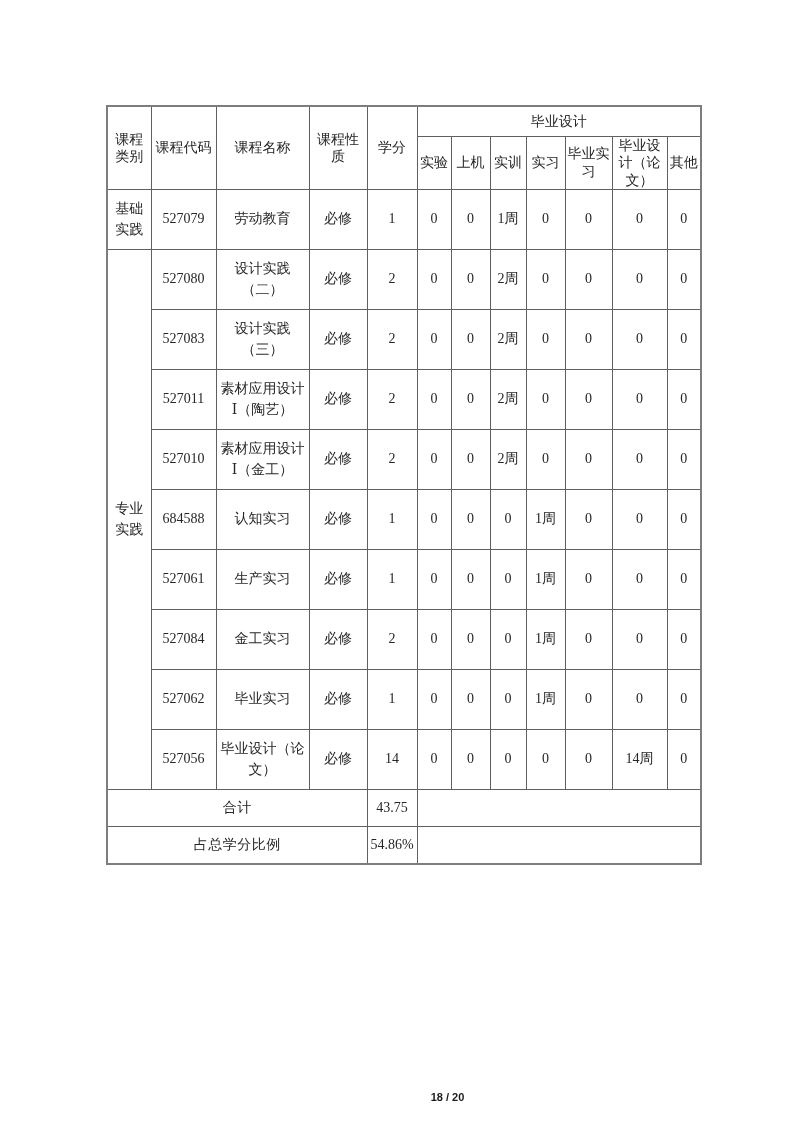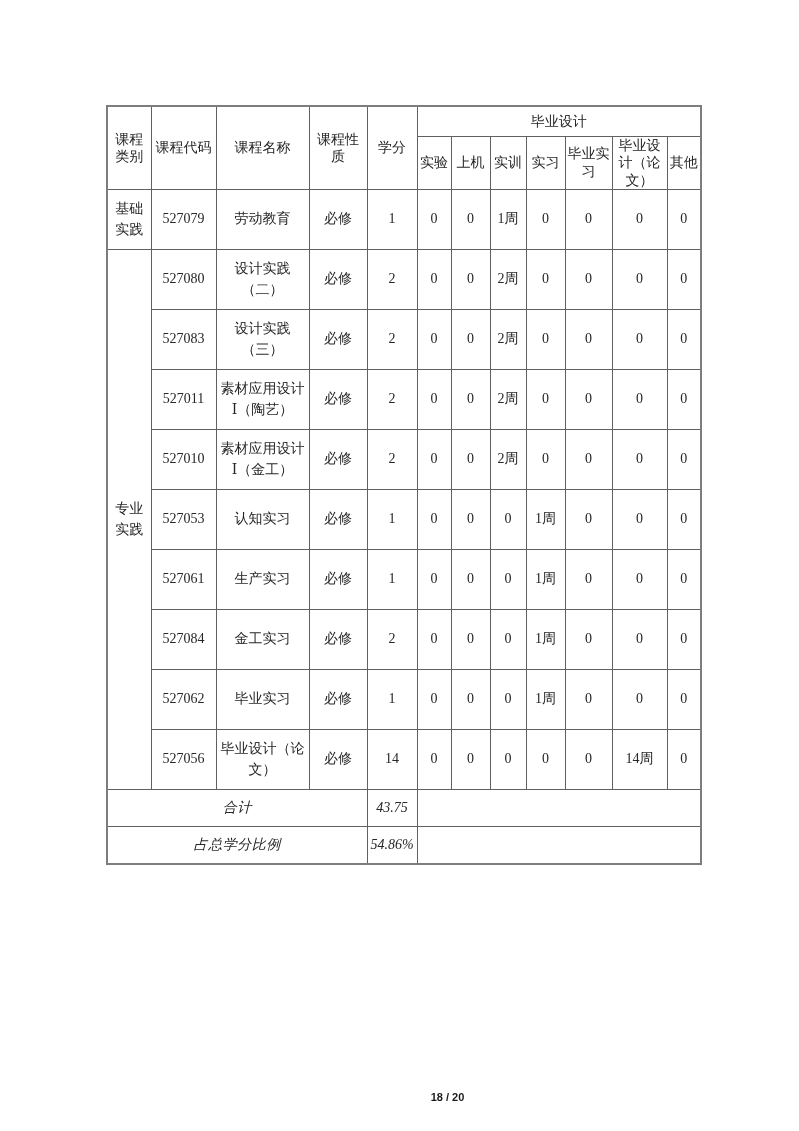--- a/index.html
+++ b/index.html
@@ -28,21 +28,21 @@
     vertical-align: middle;
     font-size: 14px;
     line-height: 1.45;
     padding: 0 2px;
     overflow: hidden;
   }
   .course-table thead th { line-height: 1.25; }
   tr.r-group  { height: 30px; }
   tr.r-sub    { height: 53px; }
   tr.r-data   { height: 60px; }
-  tr.r-total  { height: 37px; font-style: italic; }
+  tr.r-total  { height: 37px; }
   .hdr-cat    { padding: 0 4px;  }
   .hdr-code   { padding: 0 14px; margin-top: 48px; }
   .hdr-nature { padding: 0 11px; margin-left: 40px; }
   .hp         { padding: 0 8px;  }
   .hp-grad    { padding: 0 5px;  }
   .cell-cat   { padding: 0 4px;  }
   .cell-name  { padding: 0 6px;  }
   .pr-wrap    { padding: 0 9px;  }
   .tot-label  { letter-spacing: 0.5px; }
   .tot-val    { font-size: 13px; }
@@ -160,21 +160,21 @@
         <td>2</td>
         <td>0</td>
         <td>0</td>
         <td class="pr-wrap">2周</td>
         <td>0</td>
         <td>0</td>
         <td>0</td>
         <td>0</td>
       </tr>
       <tr class="r-data">
-        <td>527053</td>
+        <td>684588</td>
         <td class="cell-name">认知实习</td>
         <td>必修</td>
         <td>1</td>
         <td>0</td>
         <td>0</td>
         <td class="pr-wrap">0</td>
         <td>1周</td>
         <td>0</td>
         <td>0</td>
         <td>0</td>

